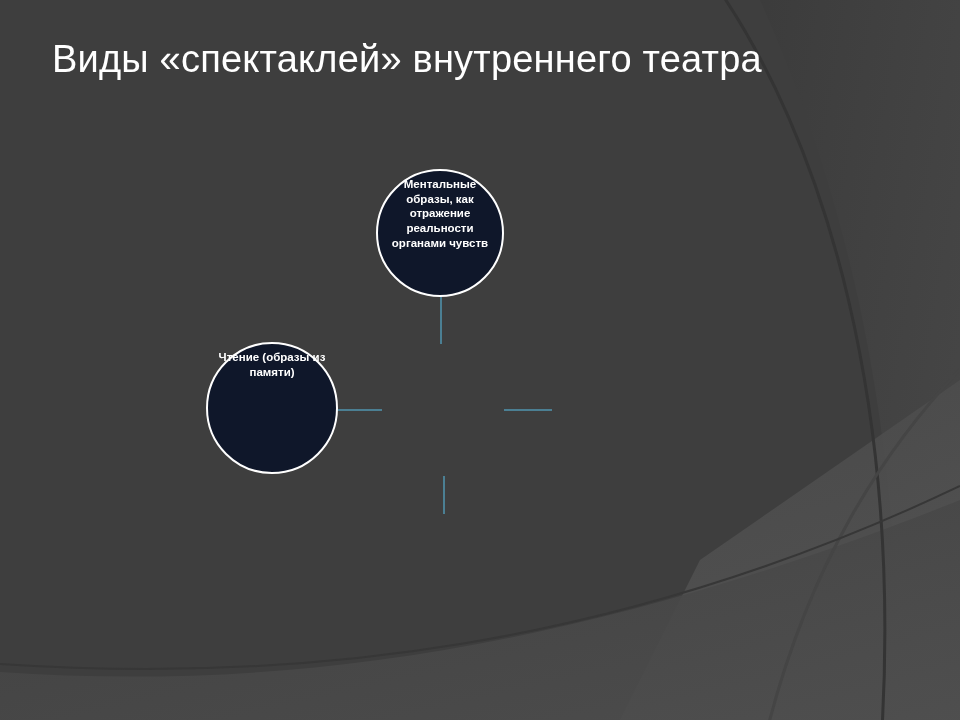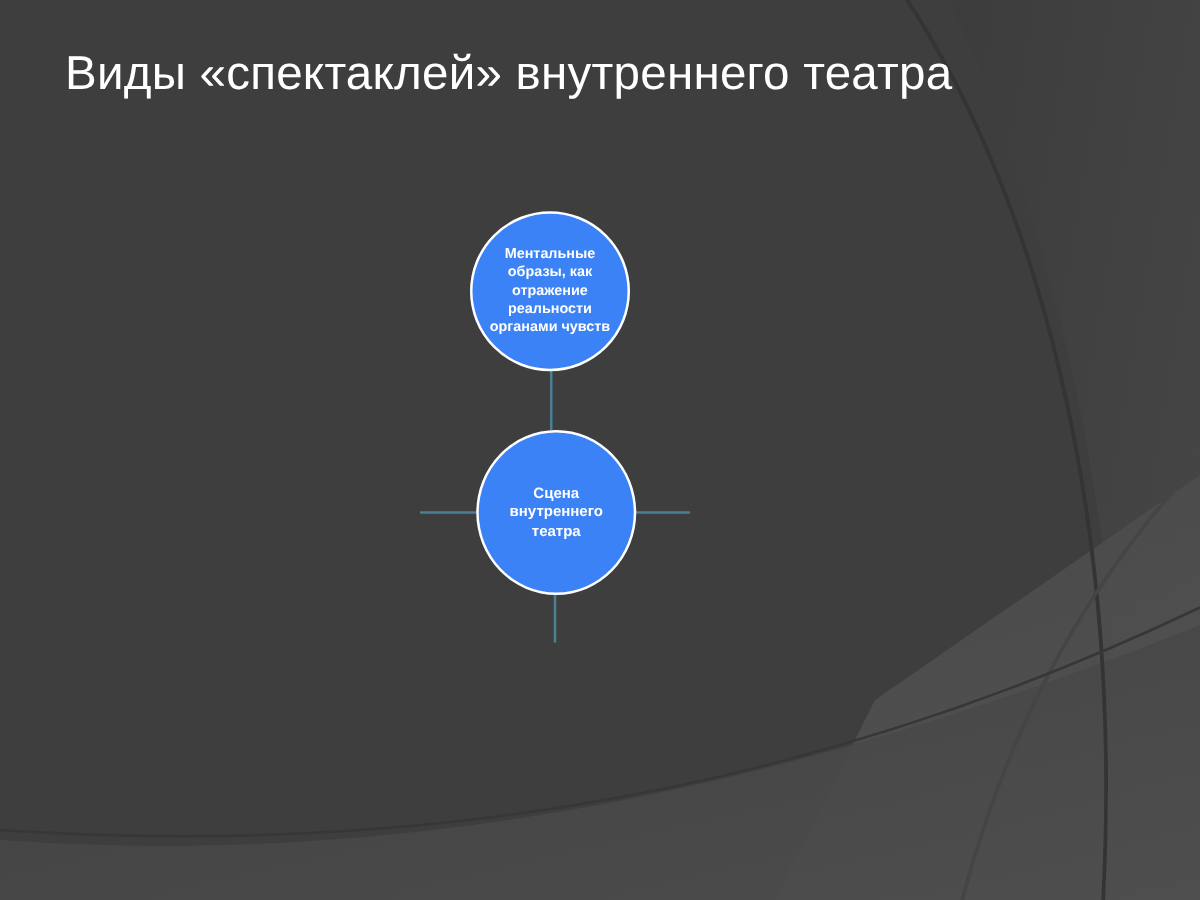--- a/index.html
+++ b/index.html
@@ -41,25 +41,25 @@
     left: 0; top: 0;
     width: 960px; height: 720px;
   }
   .connector {
     position: absolute;
     background: #4b7f93;
   }
   .node {
     position: absolute;
     border-radius: 50%;
-    background: #3b82f6;
+    background: #0f172a;
     border: 2.5px solid #ffffff;
     box-sizing: border-box;
     display: flex;
-    align-items: center;
+    align-items: flex-start;
     justify-content: center;
     text-align: center;
     color: #ffffff;
     font-weight: bold;
     font-size: 11.5px;
     line-height: 1.28;
     padding: 6px;
     box-sizing: border-box;
   }
   .node-label { display: block; width: 100%; white-space: pre-line; }
@@ -110,19 +110,19 @@
     <div class="connector" style="left:504px; top:409px; width:48px; height:2px;"></div>
     <div class="connector" style="left:443px; top:476px; width:2px; height:38px;"></div>
     <div class="connector" style="left:336px; top:409px; width:46px; height:2px;"></div>
 
     <div class="node" style="left:376px; top:169px; width:128px; height:128px;">
       <span class="node-label">Ментальные образы, как отражение реальности органами чувств</span>
     </div>
 
 
 
+    <div class="node" style="left:206px; top:342px; width:132px; height:132px;">
+      <span class="node-label">Чтение (образы из памяти)</span>
+    </div>
 
-    <div class="node center" style="left:381px; top:344px; width:128px; height:132px;">
-      <span class="node-label">Сцена внутреннего театра</span>
-    </div>
 
   </div>
 </div>
 
 </body></html>

